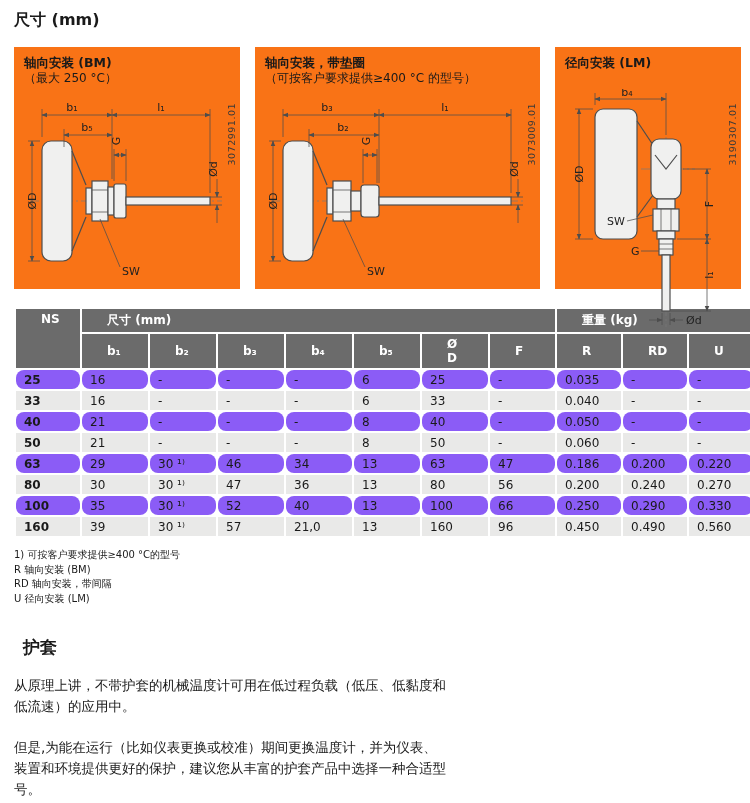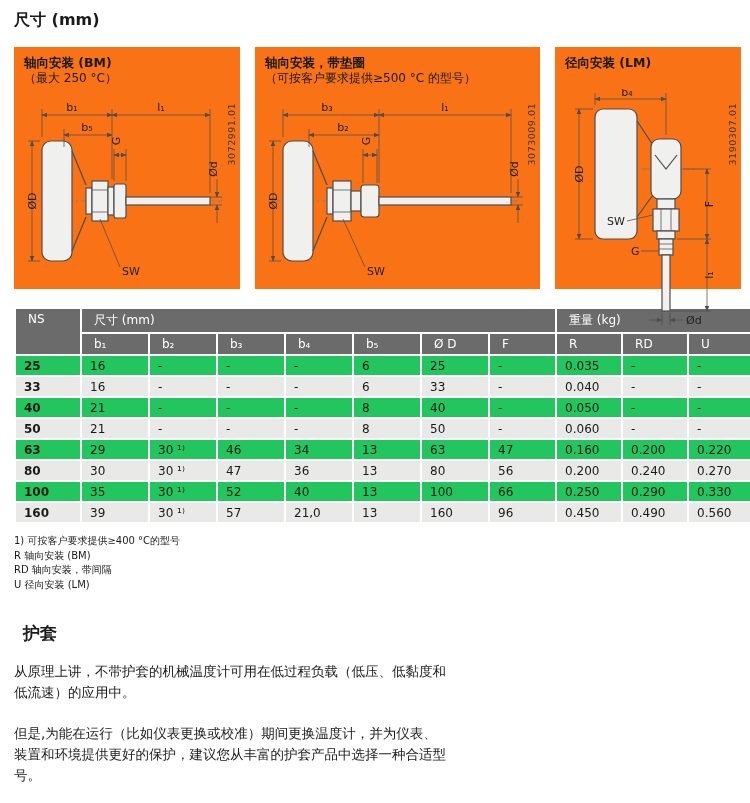--- a/index.html
+++ b/index.html
@@ -30,24 +30,24 @@
   svg { display:block; }
   svg text { font-family:"DejaVu Sans","Liberation Sans",sans-serif; font-size:11px; fill:#222; }
   .obj  { stroke:#4d4d4d; stroke-width:1.2; fill:none; }
   .objf { stroke:#4d4d4d; stroke-width:1.2; fill:#f0f0ef; }
   .dim  { stroke:#4d4d4d; stroke-width:.75; fill:none; }
   .cl   { stroke:#7a7a7a; stroke-width:.7; stroke-dasharray:9 3 2 3; fill:none; }
 
   
   .dim-table-wrap { margin-top:18px; }
   table { border-collapse:separate; border-spacing:2px; table-layout:fixed; width:727px; font-size:12px; }
-  th { background:#6b6b6b; color:#fff; font-weight:normal; text-align:left; padding:3px 12px; height:19px; }
+  th { background:#6b6b6b; color:#fff; font-weight:bold; text-align:left; padding:3px 25px; height:19px; }
   th.group-ns { vertical-align:top; }
   td { padding:2px 8px; height:19px; }
-  tr.odd td  { background:#22c55e; }
+  tr.odd td  { background:#8b5cf6;border-radius:8px; }
   tr.even td { background:#e9e9e8; }
   td.ns { font-weight:bold; }
 
   
   .footnotes { margin-top:10px; font-size:10px; line-height:1.45; color:#1a1a1a; }
 
   
   .sheath-heading { font-size:17px; font-weight:bold; margin:30px 0 14px 9px; }
   .sheath p { width:436px; font-size:13.5px; line-height:1.55; margin:16px 0 20px 0; }
 </style>
@@ -111,21 +111,21 @@
           <line class="dim" x1="193" y1="134" x2="193" y2="116" marker-end="url(#arr)"></line>
           <text transform="rotate(-90 193 80)" x="193" y="80" text-anchor="middle">Ød</text>
           <line class="dim" x1="76" y1="130" x2="96" y2="178"></line>
           <text x="98" y="186">SW</text>
         </g>
       </svg>
     </div>
 
     <div class="panel panel-2">
       <p class="panel-title">轴向安装，带垫圈</p>
-      <p class="panel-sub">（可按客户要求提供≥500 °C 的型号）</p>
+      <p class="panel-sub">（可按客户要求提供≥400 °C 的型号）</p>
       <span class="drawno">3073009.01</span>
       <svg width="265" height="235" viewBox="0 0 265 235">
         <line class="cl" x1="6" y1="112" x2="258" y2="112"></line>
         <g>
           <rect class="objf" x="18" y="52" width="30" height="120" rx="9"></rect>
           <line class="obj" x1="48" y1="62" x2="62" y2="96"></line>
           <line class="obj" x1="48" y1="162" x2="62" y2="128"></line>
           <rect class="objf" x="62" y="99" width="6" height="26"></rect>
           <rect class="objf" x="68" y="92" width="18" height="40"></rect>
           <line class="dim" x1="68" y1="101" x2="86" y2="101"></line>
@@ -306,21 +306,21 @@
           </tr>
           <tr class="odd">
             <td class="ns">63</td>
             <td>29</td>
             <td>30 ¹⁾</td>
             <td>46</td>
             <td>34</td>
             <td>13</td>
             <td>63</td>
             <td>47</td>
-            <td>0.160</td>
+            <td>0.186</td>
             <td>0.200</td>
             <td>0.220</td>
           </tr>
           <tr class="even">
             <td class="ns">80</td>
             <td>30</td>
             <td>30 ¹⁾</td>
             <td>47</td>
             <td>36</td>
             <td>13</td>

